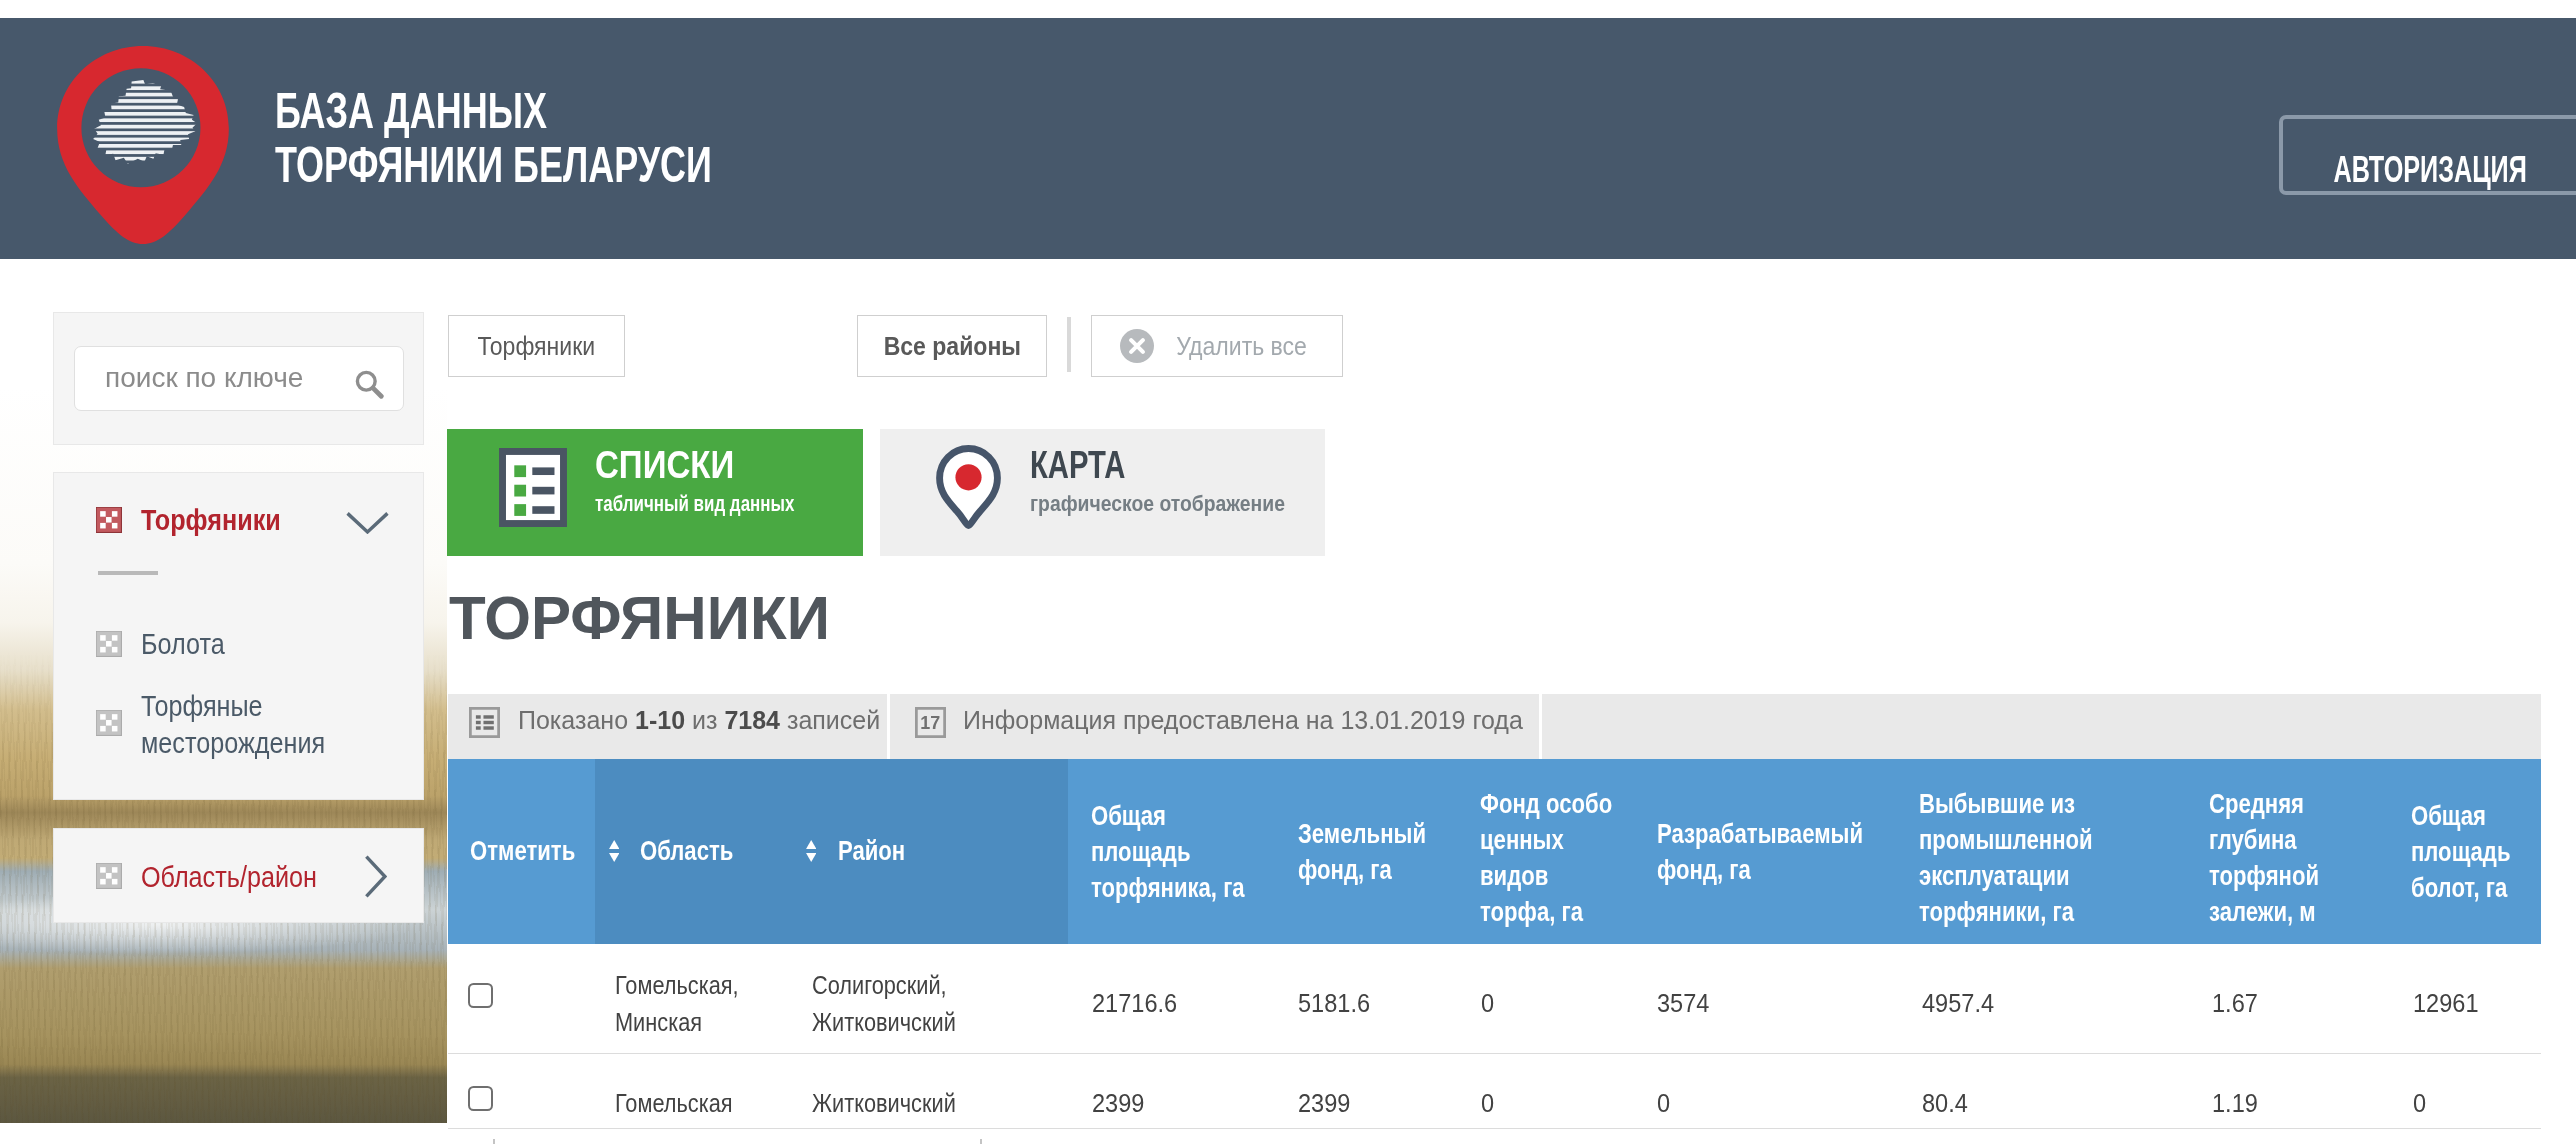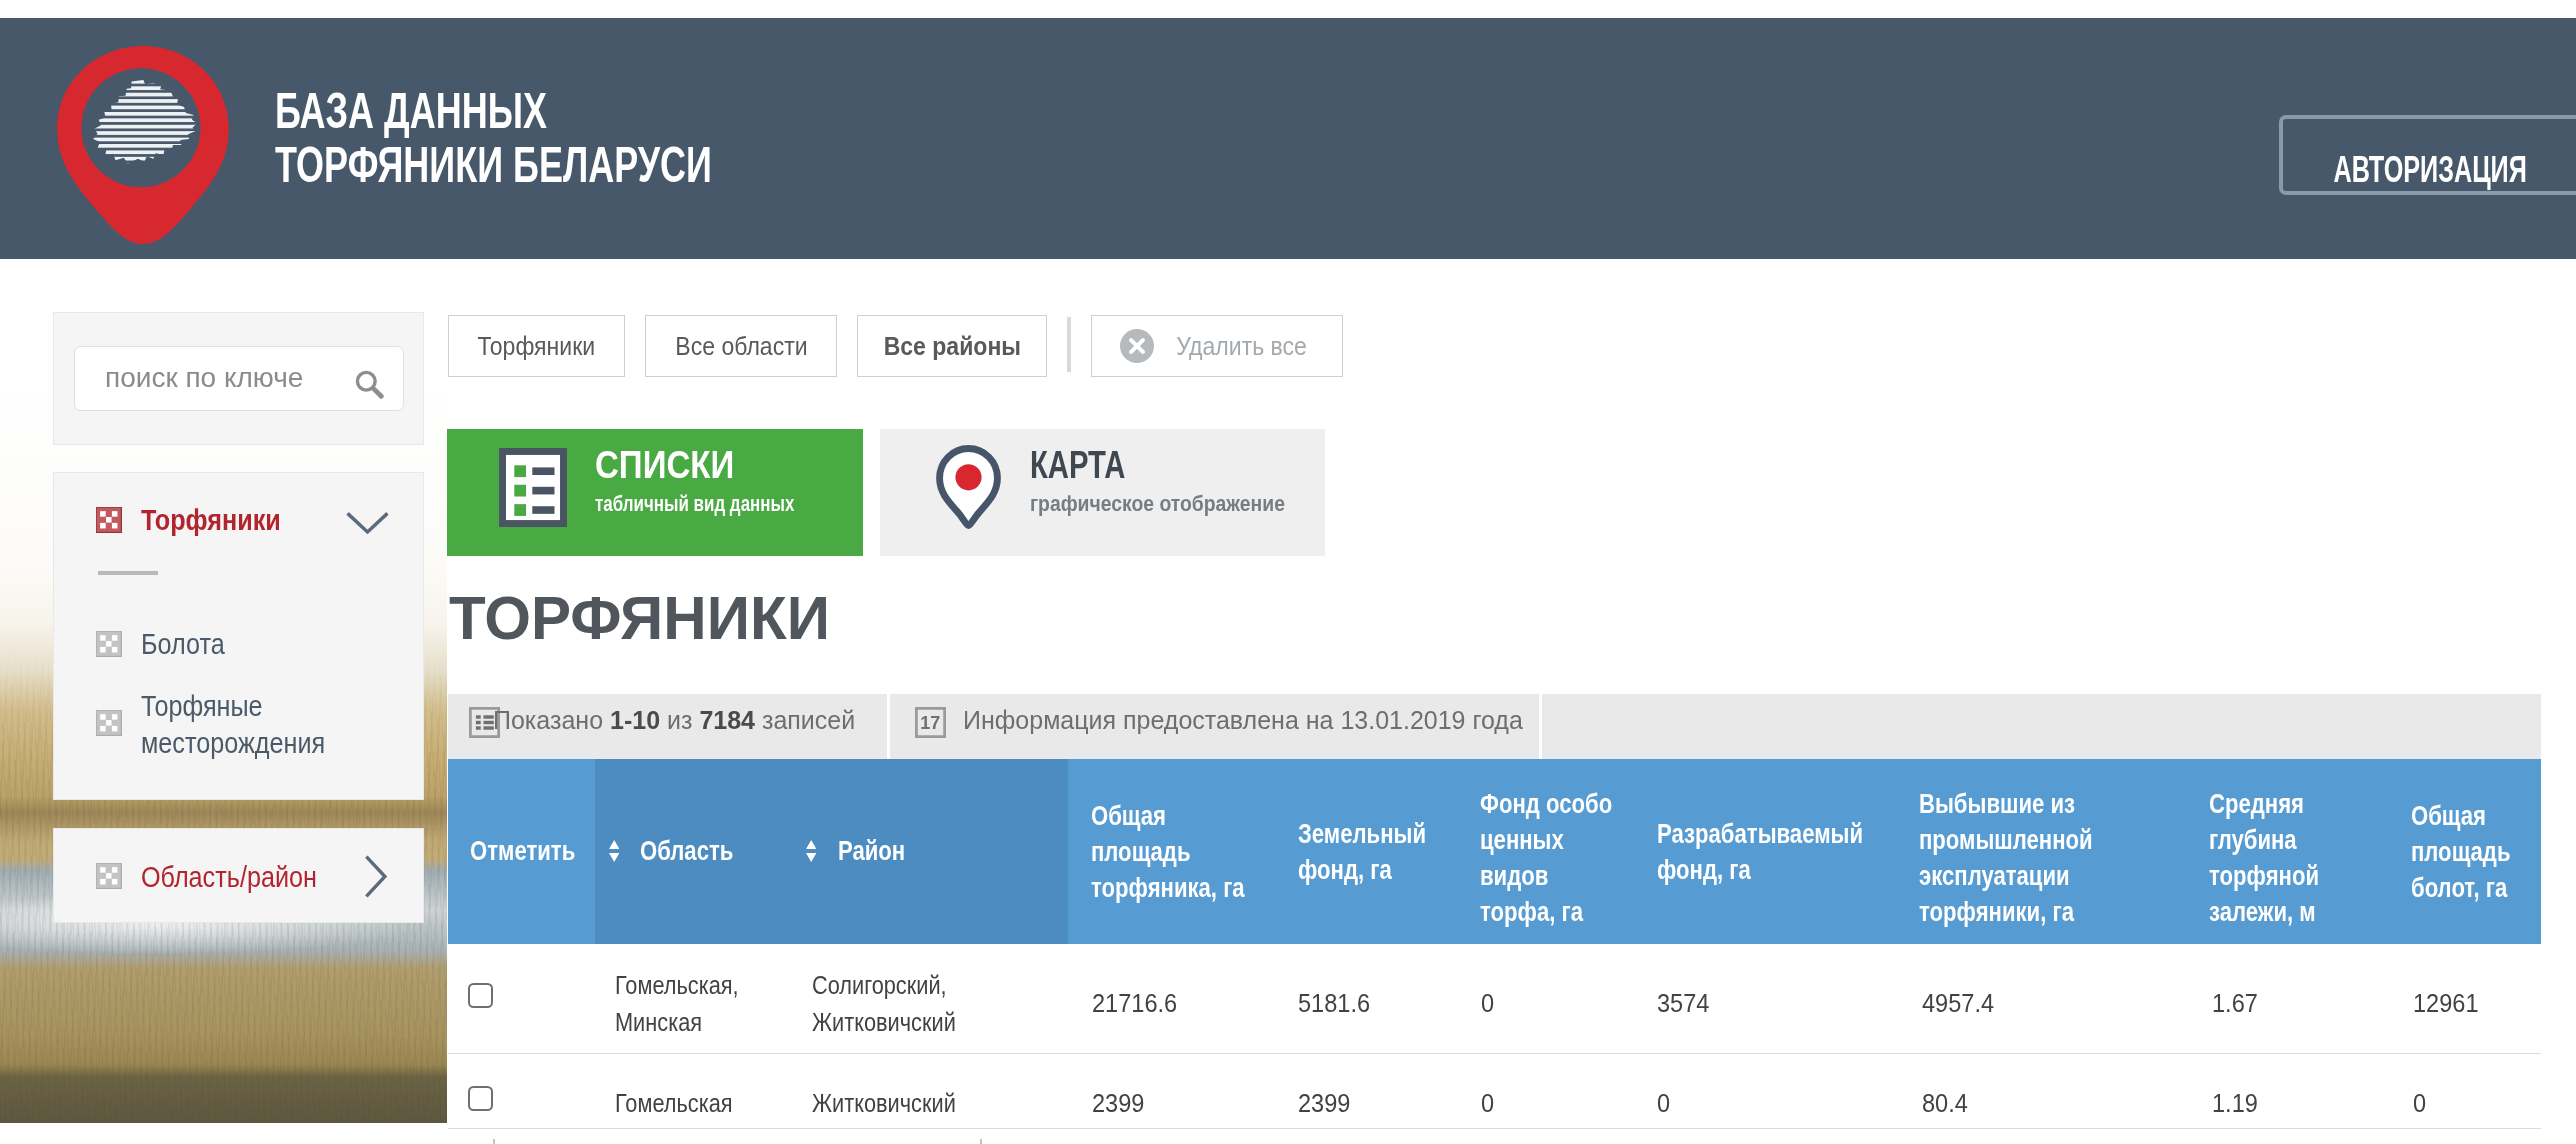--- a/index.html
+++ b/index.html
@@ -151,23 +151,20 @@
       </g>
     </svg>
   <div class="mitem red" style="left:141px;top:860px;">Область/район</div>
   <svg class="abs" style="left:365px;top:855px;" width="22" height="43" viewBox="0 0 32 62">
       <polyline points="2,2 29,31 2,60" fill="none" stroke="#5b6b79" stroke-width="5"></polyline>
     </svg>
 
   <div class="chip" style="left:448px;width:177px;">
       <span>Торфяники</span>
     </div>
-  <div class="chip" style="left:645px;width:192px;">
-      <span>Все области</span>
-    </div>
   <div class="chip" style="left:857px;width:190px;font-weight:bold;">
       <span>Все районы</span>
     </div>
   <div class="abs" style="left:1067px;top:317px;width:3.5px;height:55px;background:#d9d9d9;"></div>
   <div class="chip" style="left:1091px;width:252px;color:#a3a9ae;">
     <svg style="margin-right:15px;" width="34" height="34" viewBox="0 0 49 49">
         <circle cx="24.5" cy="24.5" r="24.5" fill="#b7babd"></circle>
         <path d="M16 16 L33 33 M33 16 L16 33" stroke="#fff" stroke-width="6" stroke-linecap="round"></path>
       </svg>
     <span>Удалить все</span>
@@ -207,21 +204,21 @@
     <rect x="2" y="2" width="41" height="41" fill="none" stroke="#9a9a9a" stroke-width="4"></rect>
     <g fill="#707070">
         <rect x="10" y="12" width="7" height="5"></rect>
         <rect x="21" y="12" width="15" height="5"></rect>
         <rect x="10" y="20" width="7" height="5"></rect>
         <rect x="21" y="20" width="15" height="5"></rect>
         <rect x="10" y="28" width="7" height="5"></rect>
         <rect x="21" y="28" width="15" height="5"></rect>
       </g>
   </svg>
-  <div class="ibtext" style="left:493px;">Показано <b>1-10</b> из <b>7184</b> записей</div>
+  <div class="ibtext" style="left:518px;">Показано <b>1-10</b> из <b>7184</b> записей</div>
   <svg class="abs" style="left:915px;top:707px;" width="31" height="31" viewBox="0 0 45 45">
     <rect x="2" y="2" width="41" height="41" fill="none" stroke="#9a9a9a" stroke-width="4"></rect>
     <text x="22" y="32" text-anchor="middle" font-family="Liberation Sans,sans-serif" font-size="26" font-weight="bold" fill="#707070">17</text>
   </svg>
   <div class="ibtext" style="left:963px;">Информация предоставлена на 13.01.2019 года</div>
 
   <div class="thead">
       <div class="dark"></div>
     </div>
   <div class="hcell" style="left:470px;top:833px;">Отметить</div>

